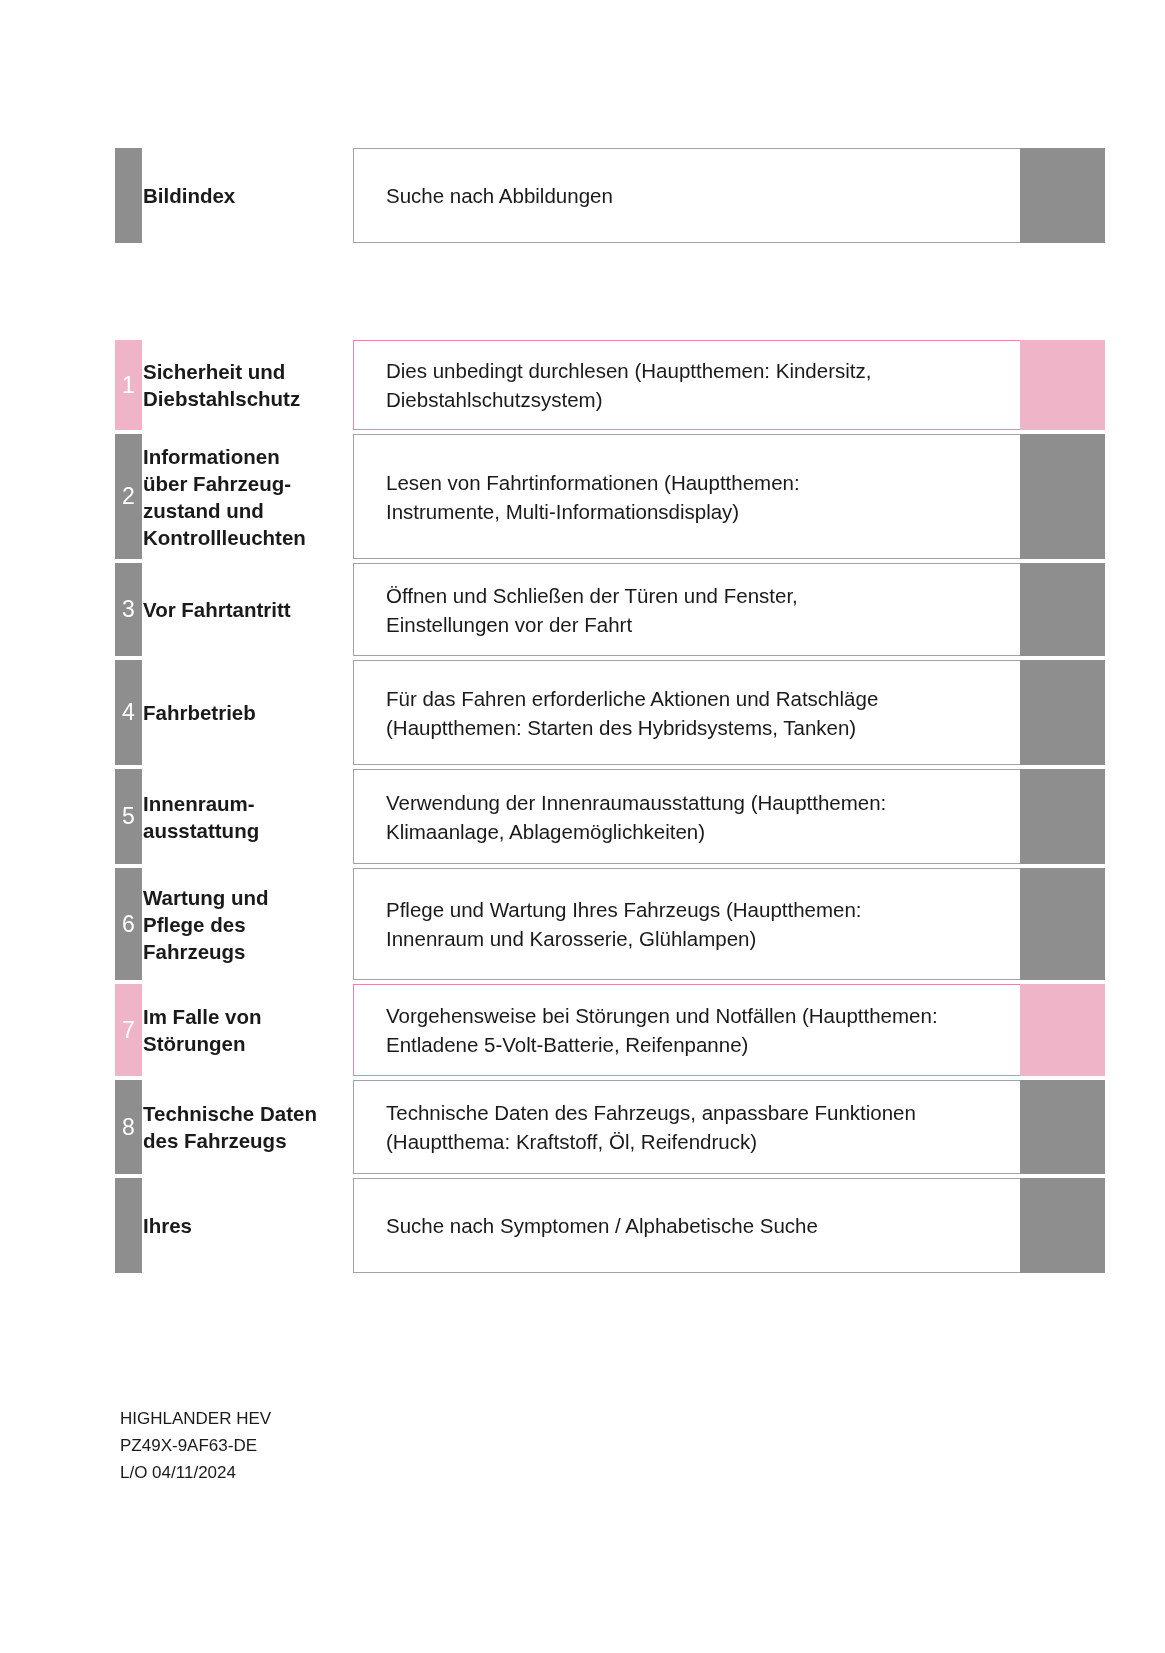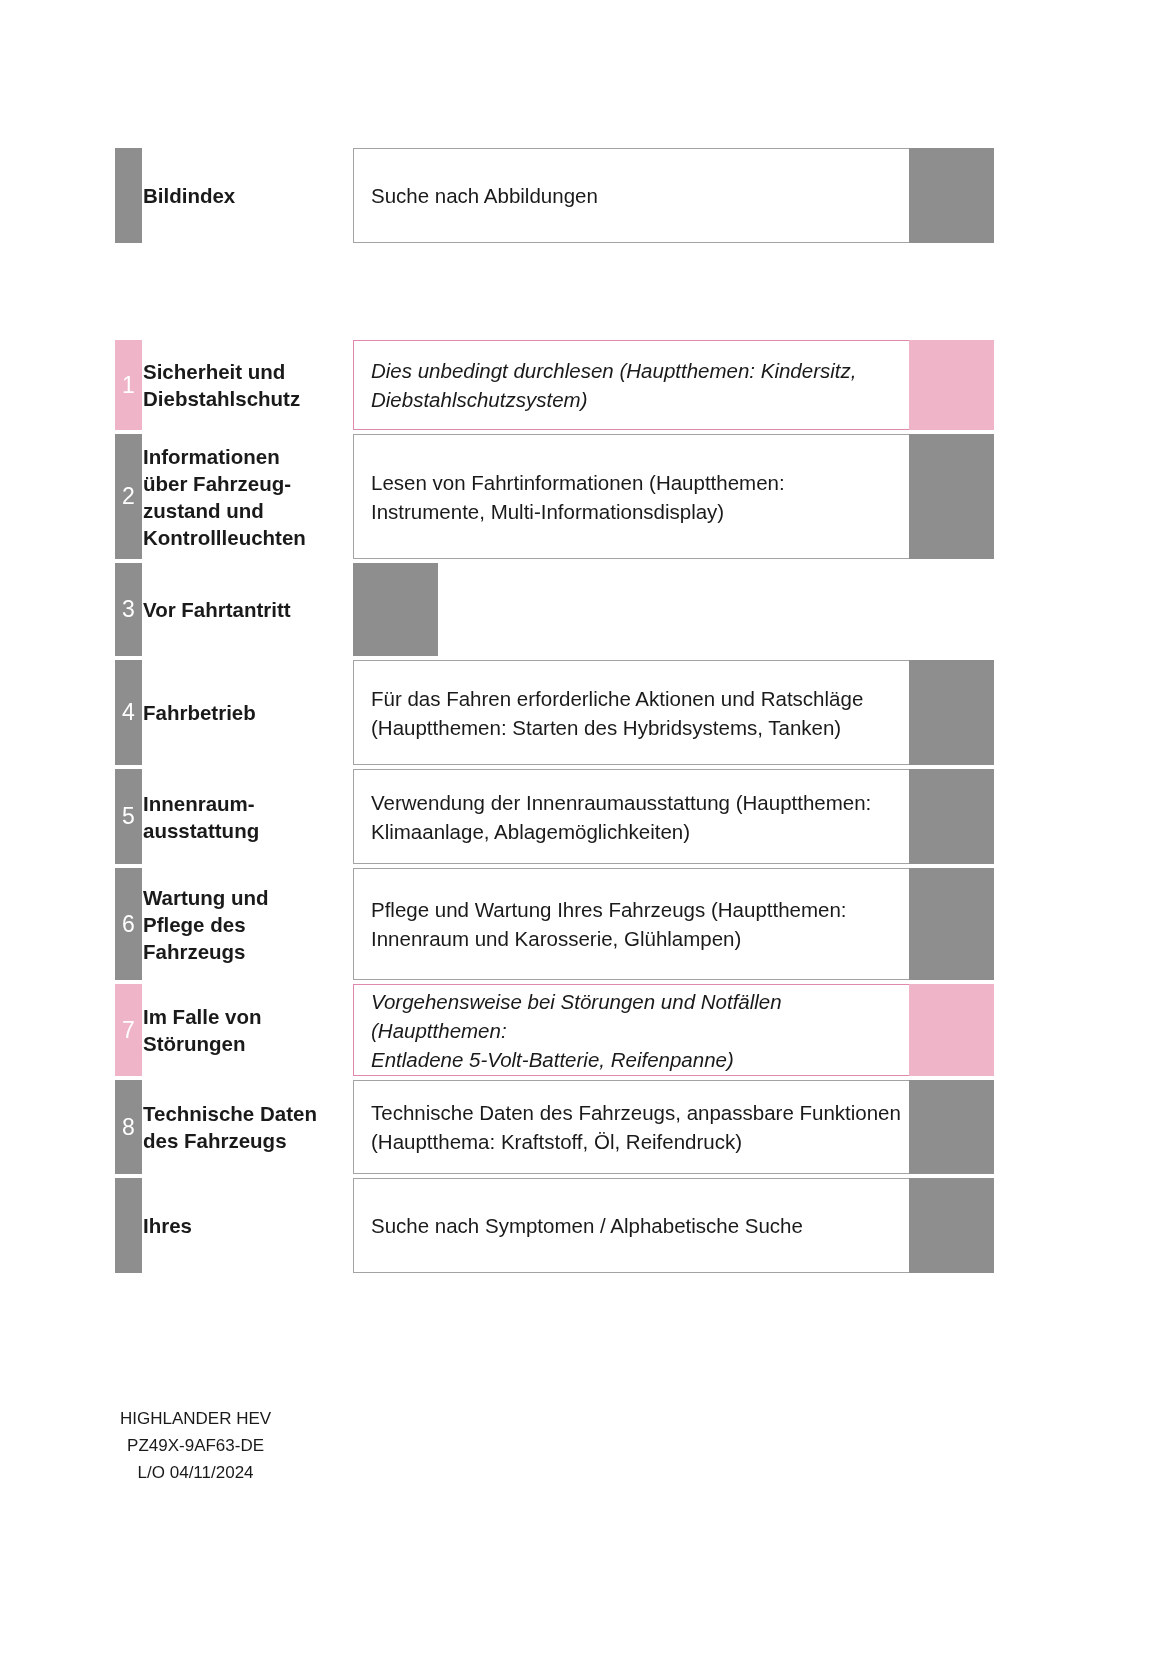--- a/index.html
+++ b/index.html
@@ -44,30 +44,30 @@
     align-items: center;
     padding-left: 1px;
     padding-right: 6px;
     font-weight: bold;
     font-size: 20.5px;
     line-height: 27px;
     white-space: pre-line;
   }
 
   .desc-box {
-    width: 556px;
+    width: 667px;
     flex: none;
     display: flex;
     align-items: center;
-    padding-left: 17px;
+    padding-left: 32px;
     padding-right: 8px;
     border: 1px solid #a3a3a3;
     border-right: none;
   }
-  .pink .desc-box { border-color: #df8aac; font-style: italic; }
+  .pink .desc-box { border-color: #df8aac; }
 
   .desc {
     font-size: 20.5px;
     line-height: 29px;
     white-space: pre-line;
   }
 
   .right-block { width: 85px; flex: none; }
 
   .h-bild  { min-height: 95px; }
@@ -80,21 +80,20 @@
   .h-r7    { min-height: 92px; }
   .h-r8    { min-height: 94px; }
   .h-idx   { min-height: 95px; }
 
   .footer {
     position: absolute;
     left: 120px;
     top: 1405px;
     font-size: 17px;
     line-height: 27px;
-    text-align: center;
   }
 </style>
 </head>
 <body>
 
 <div class="page">
 
   <div class="row gray h-bild gap-after">
     <div class="num-block">
       <span class="num"></span>
@@ -132,20 +131,24 @@
 Instrumente, Multi-Informationsdisplay)</span>
     </div>
     <div class="right-block"></div>
   </div>
 
   <div class="row gray h-r3">
     <div class="num-block">
       <span class="num">3</span>
     </div>
     <div class="title">Vor Fahrtantritt</div>
+    <div class="desc-box">
+      <span class="desc">Öffnen und Schließen der Türen und Fenster,
+Einstellungen vor der Fahrt</span>
+    </div>
     <div class="right-block"></div>
   </div>
 
   <div class="row gray h-r4">
     <div class="num-block">
       <span class="num">4</span>
     </div>
     <div class="title">Fahrbetrieb</div>
     <div class="desc-box">
       <span class="desc">Für das Fahren erforderliche Aktionen und Ratschläge

